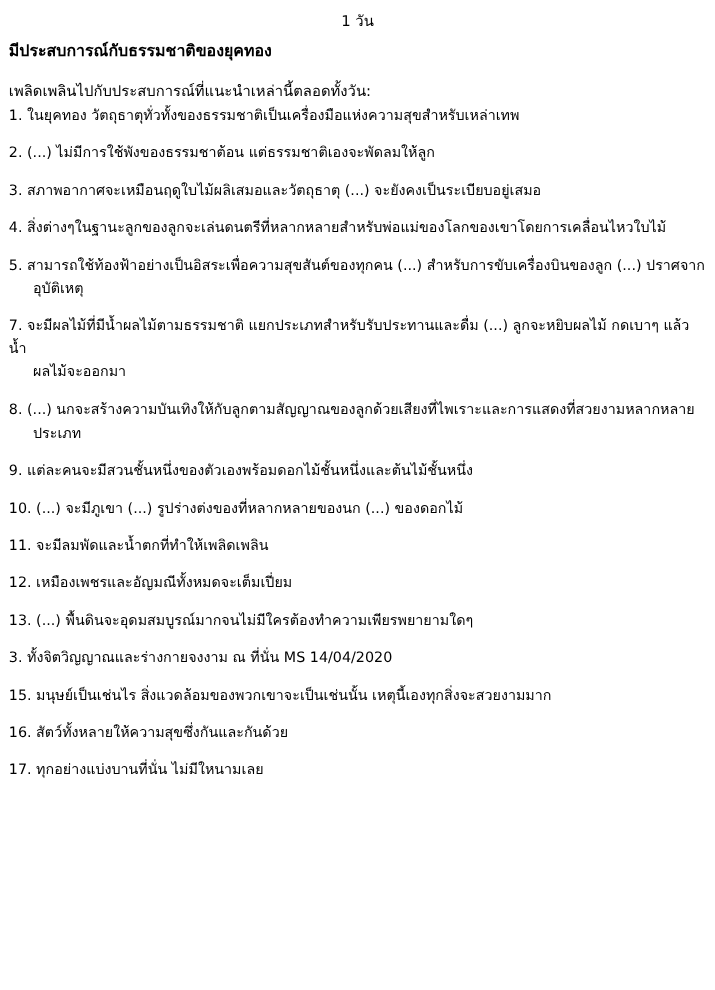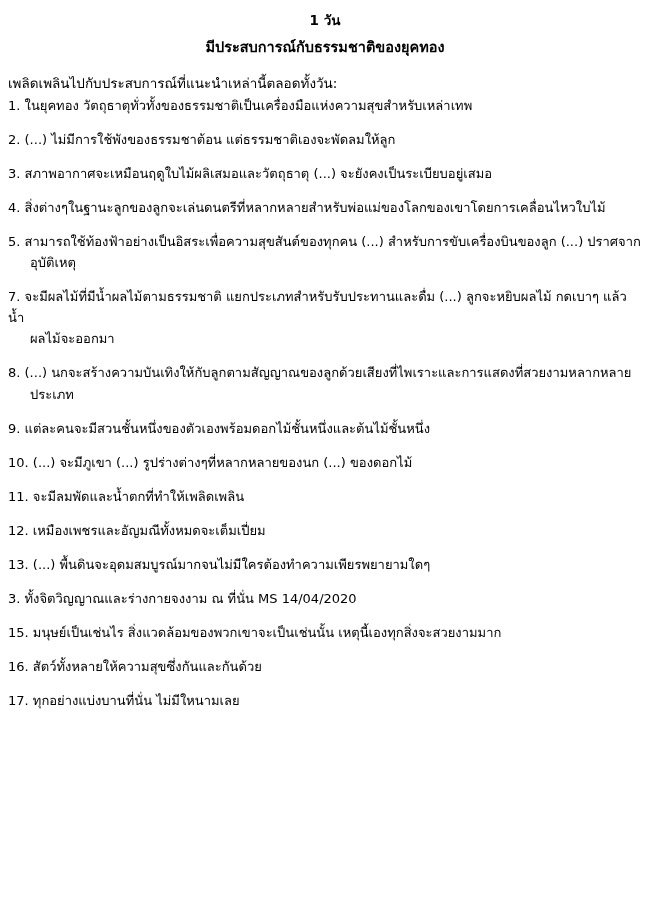--- a/index.html
+++ b/index.html
@@ -16,27 +16,27 @@
   }
   .page {
     width: 650px;
     height: 900px;
     box-sizing: border-box;
     padding: 10px 8px 6px 8px;
     position: relative;
   }
   .doc-header {
     text-align: center;
-    font-weight: bold;
+    font-weight: normal;
     font-size: 13.5px;
     line-height: 1.5;
     margin: 0 0 2px 0;
   }
   .doc-title {
-    text-align: center;
+    text-align: left;
     font-weight: bold;
     font-size: 14.5px;
     line-height: 1.6;
     margin: 6px 0 14px 0;
   }
   .intro {
     font-size: 13.5px;
     line-height: 1.6;
     margin: 0 0 0 0;
   }
@@ -122,21 +122,21 @@
       <span class="cont">ประเภท</span>
     </div>
 
     <div class="item">
       <span class="num">9.</span>
       <span class="txt">แต่ละคนจะมีสวนชั้นหนึ่งของตัวเองพร้อมดอกไม้ชั้นหนึ่งและต้นไม้ชั้นหนึ่ง</span>
     </div>
 
     <div class="item">
       <span class="num">10.</span>
-      <span class="txt">(...) จะมีภูเขา (...) รูปร่างต่างๆที่หลากหลายของนก (...) ของดอกไม้</span>
+      <span class="txt">(...) จะมีภูเขา (...) รูปร่างต่งของที่หลากหลายของนก (...) ของดอกไม้</span>
     </div>
 
     <div class="item">
       <span class="num">11.</span>
       <span class="txt">จะมีลมพัดและน้ำตกที่ทำให้เพลิดเพลิน</span>
     </div>
 
     <div class="item">
       <span class="num">12.</span>
       <span class="txt">เหมืองเพชรและอัญมณีทั้งหมดจะเต็มเปี่ยม</span>

